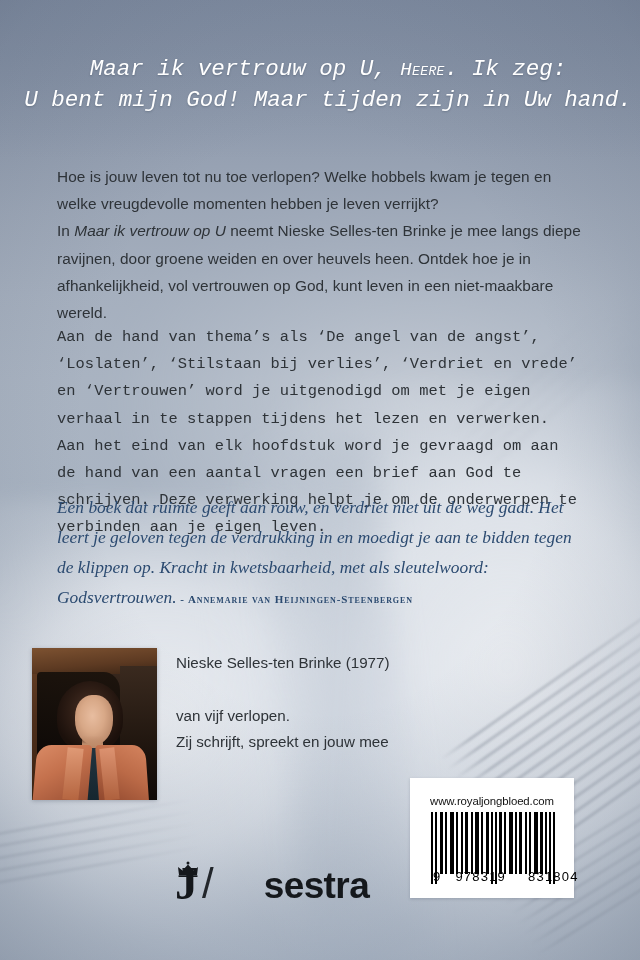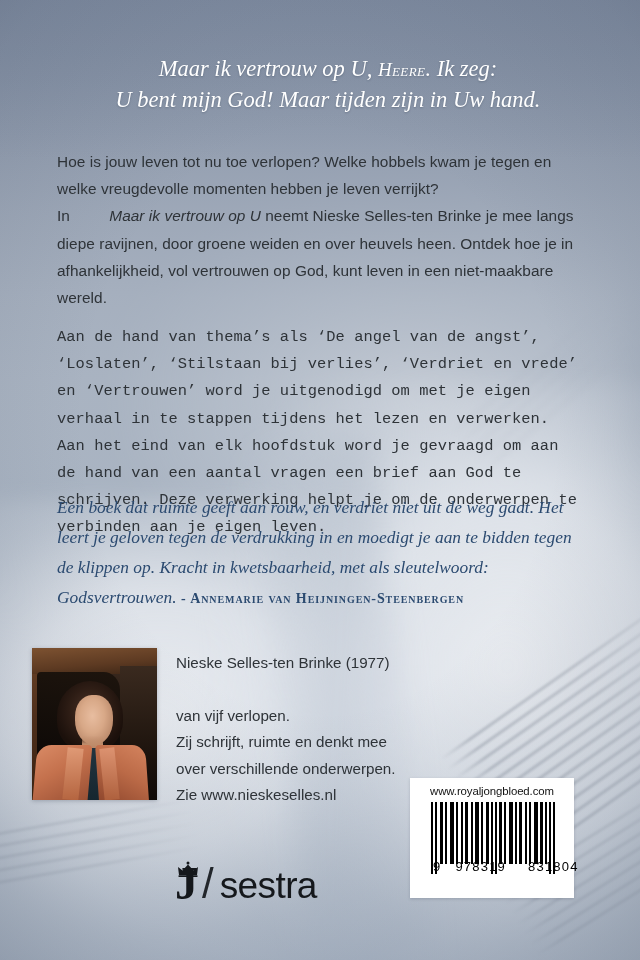--- a/index.html
+++ b/index.html
@@ -114,21 +114,21 @@
   }
 
   
   #content { position:absolute; inset:0; }
 
   
   #epigraph {
     position:absolute; left:0; right:0; top:54px;
     text-align:center;
     color:#ffffff;
-    font-family:Liberation Serif, serif;
+    font-family:Liberation Mono, monospace;
     font-style:italic;
     font-size:22.5px;
     line-height:30px;
     text-shadow:0 1px 2px rgba(40,52,70,.30);
     padding-left:16px;
   }
   #epigraph .smallcaps {
     font-variant:small-caps;
     font-size:19px;
     letter-spacing:.4px;
@@ -146,39 +146,39 @@
 
   
   .body-text {
     position:absolute;
     left:57px; width:527px;
     color:#2e3338;
     font-size:15.4px;
     line-height:27.2px;
     letter-spacing:.05px;
   }
-  #para-1 { top:148px; }
+  #para-1 { top:163px; }
   #para-2 { top:324px;font-family:Liberation Mono, monospace; }
-  .body-text em { font-style:italic;margin-left:35px; }
+  .body-text em { font-style:italic; }
 
   
   #endorsement {
     position:absolute;
     left:57px; width:530px; top:492px;
     color:#2b4a70;
     font-family:"Liberation Serif", serif;
     font-style:italic;
     font-size:17.4px;
     line-height:30px;
   }
   #endorsement .attrib {
     font-style:normal;
     font-variant:small-caps;
     font-weight:bold;
-    font-size:14px;
+    font-size:11px;
     letter-spacing:.9px;
   }
 
   
   #author-photo {
     position:absolute;
     left:32px; top:648px;
     width:125px; height:152px;
     overflow:hidden;
     background:#2a1d16;
@@ -250,21 +250,21 @@
     font-size:15.2px;
     line-height:26.4px;
   }
 
   
   #barcode-block {
     position:absolute;
     left:410px; top:778px;
     width:164px; height:120px;
     background:#ffffff;
-    padding:6px 7px 5px;
+    padding:16px 7px 5px;
     box-shadow:0 1px 3px rgba(40,52,72,.20);
   }
   #barcode-url {
     text-align:center;
     color:#111111;
     font-size:11.4px;
     line-height:14px;
     letter-spacing:-.1px;
   }
   #barcode-bars {
@@ -308,24 +308,25 @@
   #logo-slash {
     font-family:"Liberation Sans", sans-serif;
     font-weight:300;
     font-size:42px;
     line-height:44px;
     margin:0 6px 0 2px;
     color:#22262b;
   }
   #logo-word {
     font-family:"Liberation Sans", sans-serif;
-    font-weight:normal;
+    font-weight:bold;
     font-size:37px;
     line-height:40px;
     letter-spacing:-.6px;
+    margin-left:44px;
   }
 </style>
 </head>
 <body>
 
 <div id="cover">
 
   <div class="bg-layer">
     <div class="bg-page-c"></div>
     <div class="bg-page-a"></div>
@@ -406,23 +407,22 @@
       <div class="ph ph-jacket-l"></div>
       <div class="ph ph-jacket-r"></div>
       <div class="ph ph-lapel-l"></div>
       <div class="ph ph-lapel-r"></div>
     </div>
 
     <div id="author-bio">
       <span>Nieske Selles-ten Brinke (1977)</span><br>
       <br>
       <span>van vijf verlopen.</span><br>
-      <span>Zij schrijft, ruimte en denkt mee</span><br>
-      <span>over verschillende onderwerpen.</span><br>
-      <span>Zie www.nieskeselles.nl</span>
+      <span>Zij schrijft, spreekt en jouw mee</span><br>
+      <br>
     </div>
 
     <div id="barcode-block">
       <div id="barcode-url">www.royaljongbloed.com</div>
       <div id="barcode-bars">
         <i class="g" style="width:2px"></i>
           <i class="w" style="width:2px"></i>
           <i class="g" style="width:2px"></i>
         <i class="w" style="width:3px"></i>
           <i style="width:3px"></i>

